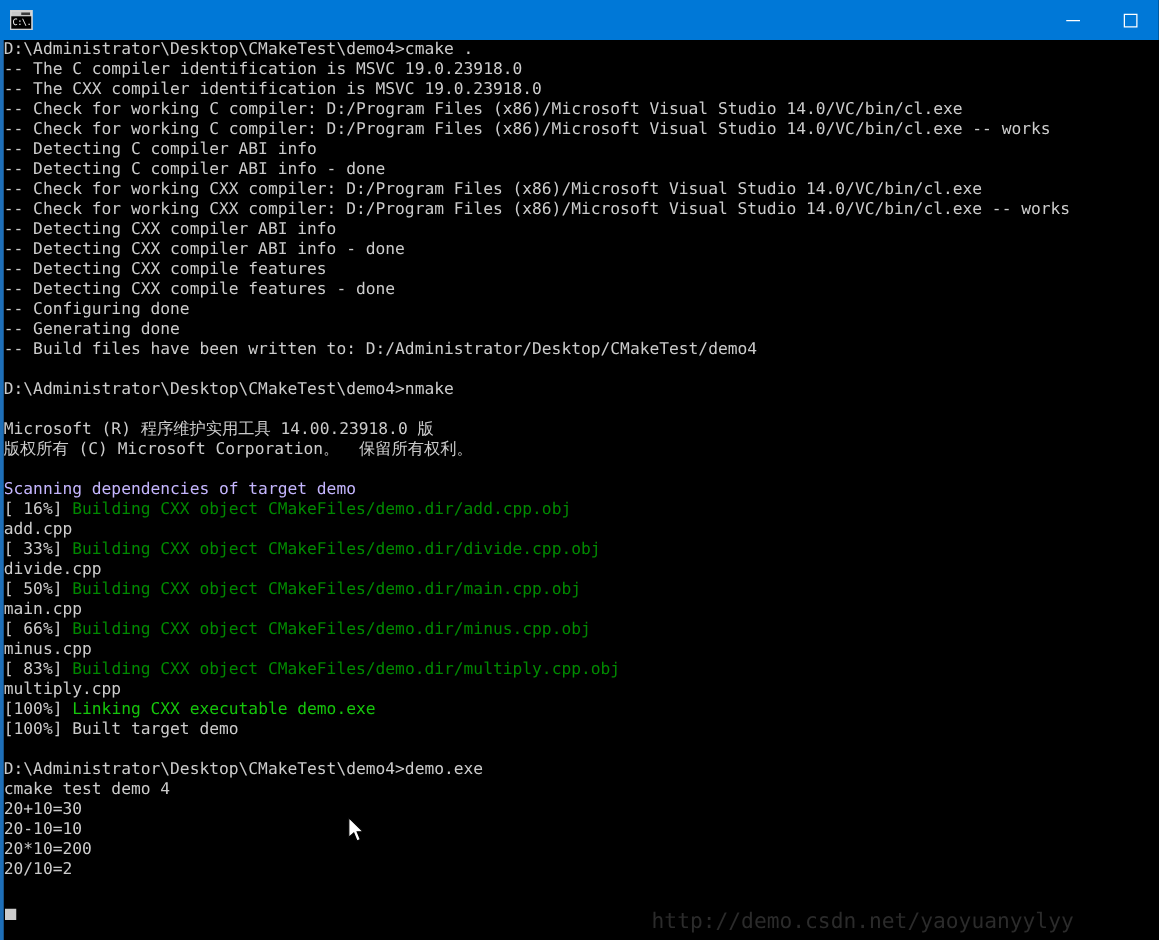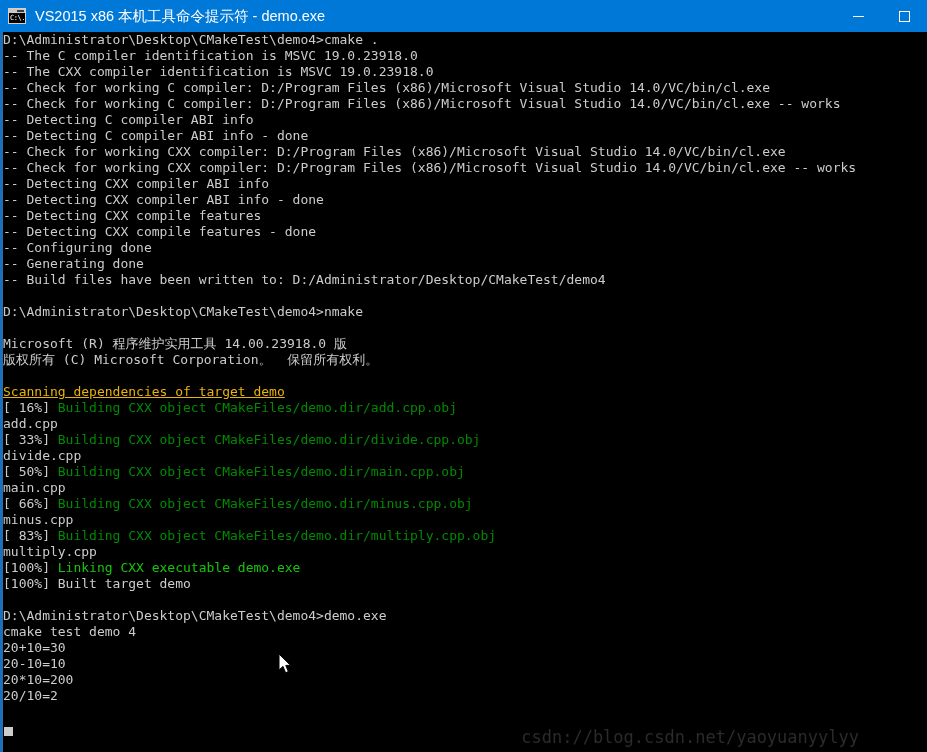--- a/index.html
+++ b/index.html
@@ -153,21 +153,21 @@
     letter-spacing: 0px;
   }
   #console-text .line {
     height: 16px;
     white-space: pre;
     overflow: hidden;
   }
   .c-white   { color: #cccccc; }
   .c-green   { color: #008a00; text-align: center; }
   .c-bgreen  { color: #16c60c; text-align: center; }
-  .c-magenta { color: #eab308; text-decoration: underline; }
+  .c-magenta { color: #c4b5fd; }
 
   
   #caret {
     position: absolute;
     left: 4px;
     top: 695px;
     width: 9px;
     height: 9px;
     background: #cccccc;
   }
@@ -201,40 +201,39 @@
 <div id="window">
 
   <div id="titlebar">
     <div id="titlebar-left">
       <div id="app-icon">
         <div class="ico-frame"></div>
         <div class="ico-top"></div>
         <div class="ico-dots"></div>
         <div class="ico-screen">C:\.</div>
       </div>
-      <div id="title-text">VS2015 x86 本机工具命令提示符 - demo.exe</div>
     </div>
     <div id="window-controls">
       <div class="win-btn">
         <span class="glyph-min"></span>
       </div>
       <div class="win-btn">
         <span class="glyph-max"></span>
       </div>
     </div>
   </div>
 
   <div id="console">
     <div id="left-border"></div>
 
     <div id="console-text"><div class="line"><span class="c-white">D:\Administrator\Desktop\CMakeTest\demo4&gt;cmake .</span></div><div class="line"><span class="c-white">-- The C compiler identification is MSVC 19.0.23918.0</span></div><div class="line"><span class="c-white">-- The CXX compiler identification is MSVC 19.0.23918.0</span></div><div class="line"><span class="c-white">-- Check for working C compiler: D:/Program Files (x86)/Microsoft Visual Studio 14.0/VC/bin/cl.exe</span></div><div class="line"><span class="c-white">-- Check for working C compiler: D:/Program Files (x86)/Microsoft Visual Studio 14.0/VC/bin/cl.exe -- works</span></div><div class="line"><span class="c-white">-- Detecting C compiler ABI info</span></div><div class="line"><span class="c-white">-- Detecting C compiler ABI info - done</span></div><div class="line"><span class="c-white">-- Check for working CXX compiler: D:/Program Files (x86)/Microsoft Visual Studio 14.0/VC/bin/cl.exe</span></div><div class="line"><span class="c-white">-- Check for working CXX compiler: D:/Program Files (x86)/Microsoft Visual Studio 14.0/VC/bin/cl.exe -- works</span></div><div class="line"><span class="c-white">-- Detecting CXX compiler ABI info</span></div><div class="line"><span class="c-white">-- Detecting CXX compiler ABI info - done</span></div><div class="line"><span class="c-white">-- Detecting CXX compile features</span></div><div class="line"><span class="c-white">-- Detecting CXX compile features - done</span></div><div class="line"><span class="c-white">-- Configuring done</span></div><div class="line"><span class="c-white">-- Generating done</span></div><div class="line"><span class="c-white">-- Build files have been written to: D:/Administrator/Desktop/CMakeTest/demo4</span></div><div class="line"><span class="c-white"></span></div><div class="line"><span class="c-white">D:\Administrator\Desktop\CMakeTest\demo4&gt;nmake</span></div><div class="line"><span class="c-white"></span></div><div class="line"><span class="c-white">Microsoft (R) 程序维护实用工具 14.00.23918.0 版</span></div><div class="line"><span class="c-white">版权所有 (C) Microsoft Corporation。  保留所有权利。</span></div><div class="line"><span class="c-white"></span></div><div class="line"><span class="c-magenta">Scanning dependencies of target demo</span></div><div class="line"><span class="c-white">[ 16%] </span><span class="c-green">Building CXX object CMakeFiles/demo.dir/add.cpp.obj</span></div><div class="line"><span class="c-white">add.cpp</span></div><div class="line"><span class="c-white">[ 33%] </span><span class="c-green">Building CXX object CMakeFiles/demo.dir/divide.cpp.obj</span></div><div class="line"><span class="c-white">divide.cpp</span></div><div class="line"><span class="c-white">[ 50%] </span><span class="c-green">Building CXX object CMakeFiles/demo.dir/main.cpp.obj</span></div><div class="line"><span class="c-white">main.cpp</span></div><div class="line"><span class="c-white">[ 66%] </span><span class="c-green">Building CXX object CMakeFiles/demo.dir/minus.cpp.obj</span></div><div class="line"><span class="c-white">minus.cpp</span></div><div class="line"><span class="c-white">[ 83%] </span><span class="c-green">Building CXX object CMakeFiles/demo.dir/multiply.cpp.obj</span></div><div class="line"><span class="c-white">multiply.cpp</span></div><div class="line"><span class="c-white">[100%] </span><span class="c-bgreen">Linking CXX executable demo.exe</span></div><div class="line"><span class="c-white">[100%] Built target demo</span></div><div class="line"><span class="c-white"></span></div><div class="line"><span class="c-white">D:\Administrator\Desktop\CMakeTest\demo4&gt;demo.exe</span></div><div class="line"><span class="c-white">cmake test demo 4</span></div><div class="line"><span class="c-white">20+10=30</span></div><div class="line"><span class="c-white">20-10=10</span></div><div class="line"><span class="c-white">20*10=200</span></div><div class="line"><span class="c-white">20/10=2</span></div></div>
 
     <div id="caret"></div>
 
-    <div id="watermark">csdn://blog.csdn.net/yaoyuanyylyy</div>
+    <div id="watermark">http://demo.csdn.net/yaoyuanyylyy</div>
 
     <div id="mouse-pointer">
       <svg width="14" height="21" viewBox="0 0 14 21" xmlns="http://www.w3.org/2000/svg">
         <polygon points="0,0 0,16 4,12.4 6.6,18.8 9.3,17.6 6.8,11.4 11.6,11.4" fill="#ffffff" stroke="#000000" stroke-width="1"></polygon>
       </svg>
     </div>
   </div>
 
 </div>
 

